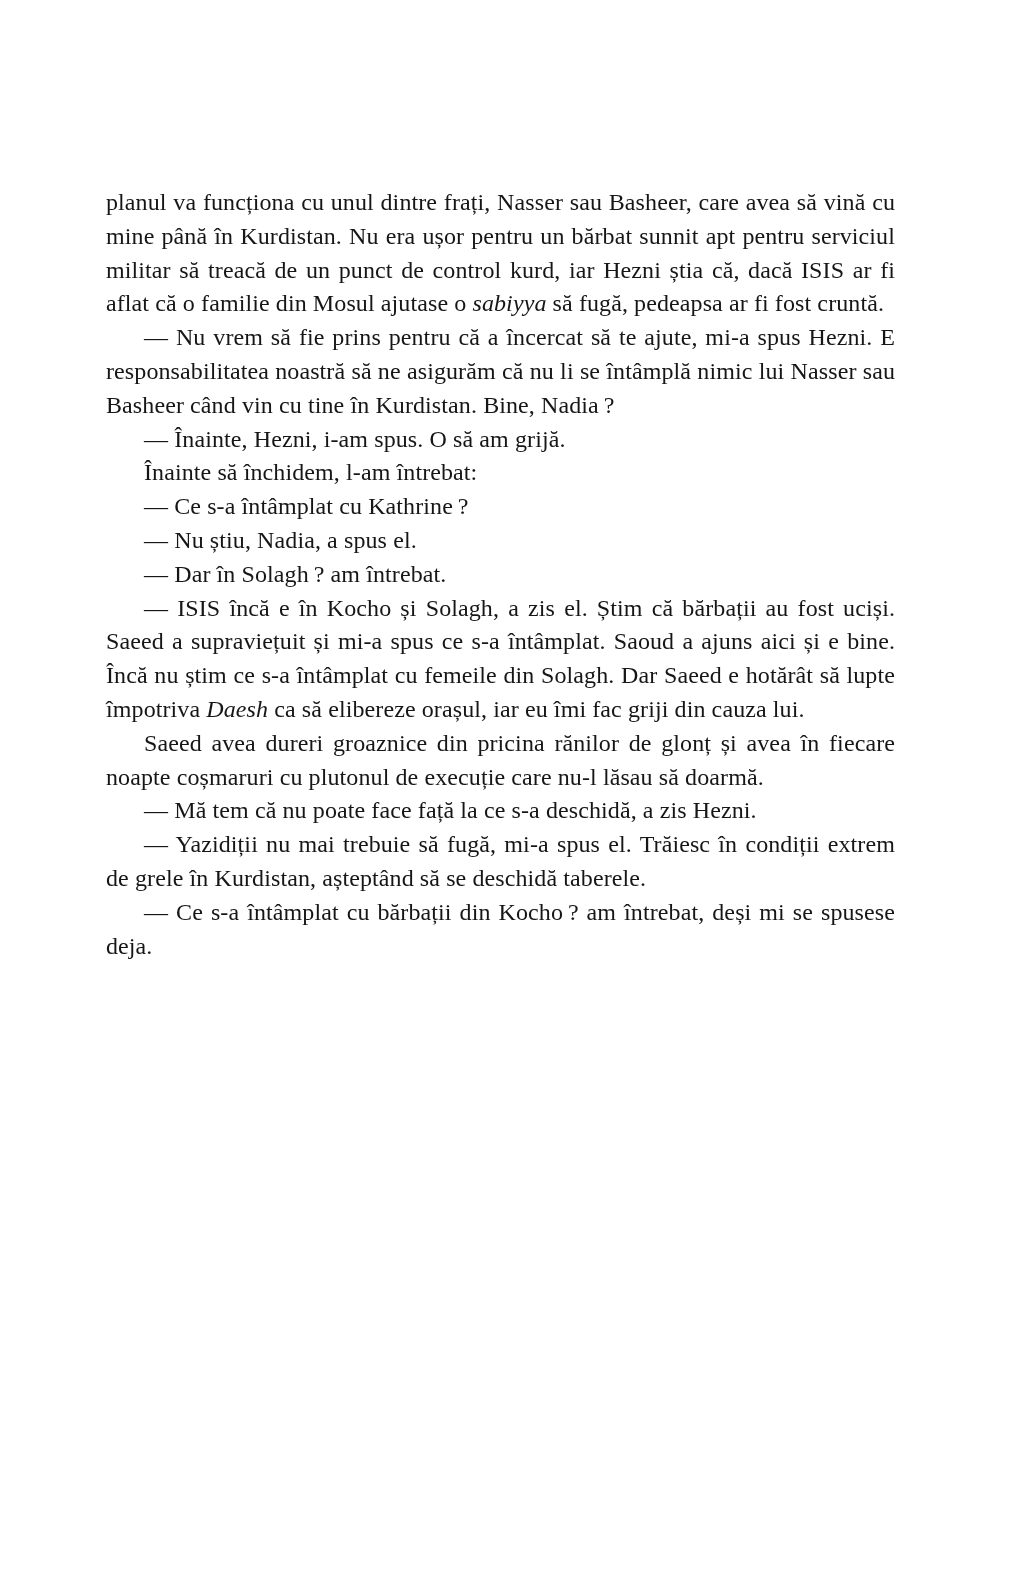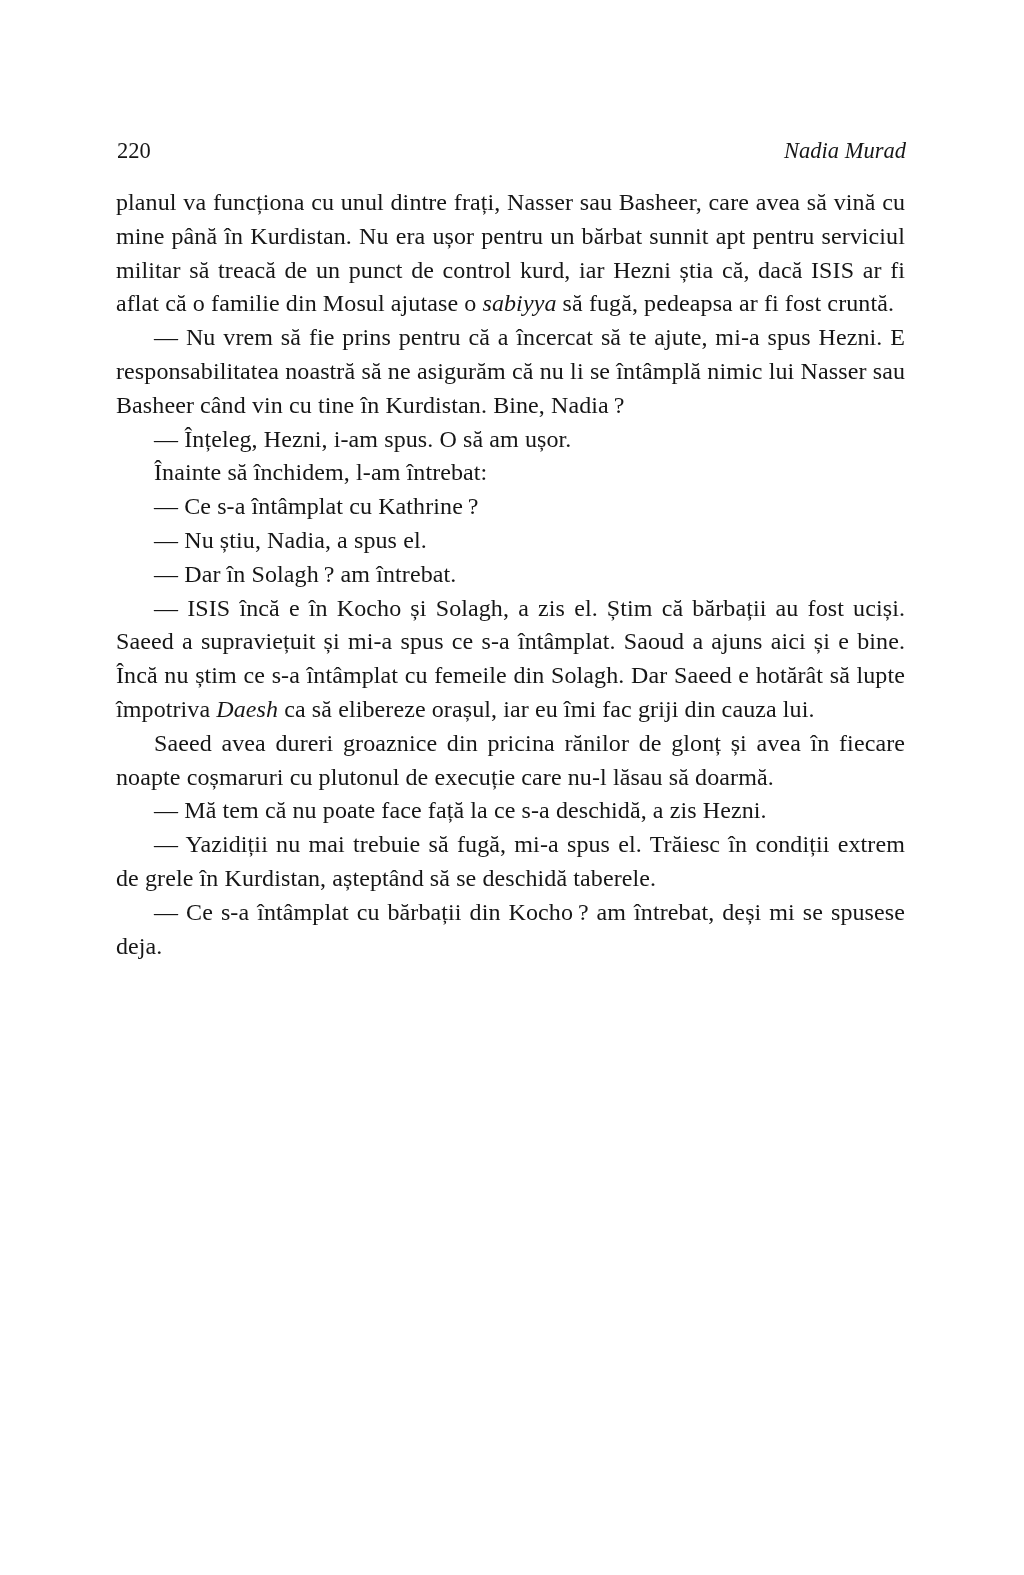--- a/index.html
+++ b/index.html
@@ -26,21 +26,21 @@
     justify-content: space-between;
     align-items: baseline;
     font-size: 22.5px;
     line-height: 28px;
   }
   .running-head {
     font-style: italic;
   }
   .body-text {
     position: absolute;
-    left: 116px;
+    left: 106px;
     top: 186px;
     width: 789px;
     font-size: 24px;
     line-height: 33.8px;
     text-align: justify;
     letter-spacing: 0.1px;
   }
   .para {
     margin: 0;
     padding: 0;
@@ -51,32 +51,28 @@
   }
   .italic {
     font-style: italic;
   }
 </style>
 </head>
 <body>
 
 <div class="page">
 
-  <div class="page-header">
-    <span class="page-number">220</span>
-    <span class="running-head">Nadia Murad</span>
-  </div>
 
   <div class="body-text">
 
     <p class="para noindent"><span>planul va funcționa cu unul dintre frați, Nasser sau Basheer, care avea să vină cu mine până în Kurdistan. Nu era ușor pentru un bărbat sunnit apt pentru serviciul militar să treacă de un punct de control kurd, iar Hezni știa că, dacă ISIS ar fi aflat că o familie din Mosul ajutase o </span><span class="italic">sabiyya</span><span> să fugă, pedeapsa ar fi fost cruntă.</span></p>
 
     <p class="para"><span>— Nu vrem să fie prins pentru că a încercat să te ajute, mi-a spus Hezni. E responsabilitatea noastră să ne asigurăm că nu li se întâmplă nimic lui Nasser sau Basheer când vin cu tine în Kurdistan. Bine, Nadia ?</span></p>
 
-    <p class="para"><span>— Înțeleg, Hezni, i-am spus. O să am ușor.</span></p>
+    <p class="para"><span>— Înainte, Hezni, i-am spus. O să am grijă.</span></p>
 
 
 
     <p class="para"><span>Înainte să închidem, l-am întrebat:</span></p>
 
     <p class="para"><span>— Ce s-a întâmplat cu Kathrine ?</span></p>
 
     <p class="para"><span>— Nu știu, Nadia, a spus el.</span></p>
 
     <p class="para"><span>— Dar în Solagh ? am întrebat.</span></p>

